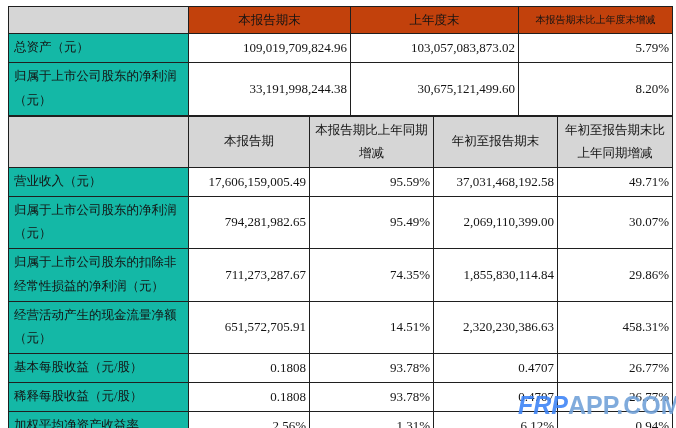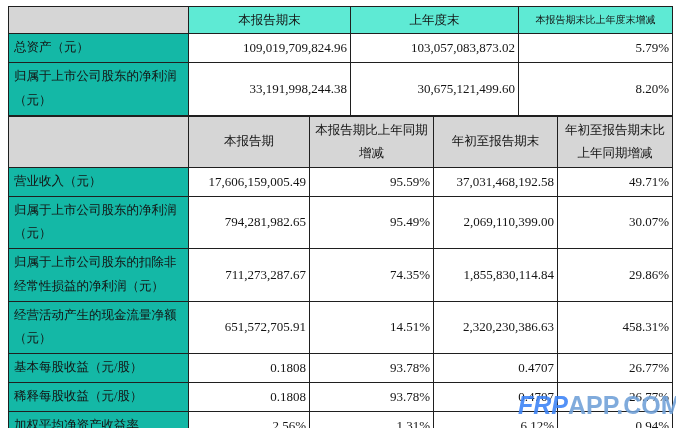--- a/index.html
+++ b/index.html
@@ -16,21 +16,21 @@
     padding:0;
   }
   
   .lbl{
     background:#14b8a6;text-align:left;
     padding:2px 4px 2px 5px;line-height:1.9;font-size:12.5px;
   }
   
   .num{text-align:right;padding-right:3px;background:#ffffff;}
   
-  .hd1{background:#5eead4;text-align:center;font-size:12.5px;line-height:1.6;padding:2px 4px;}
+  .hd1{background:#c2410c;text-align:center;font-size:12.5px;line-height:1.6;padding:2px 4px;}
   .hd1s{font-size:10px;}
   
   .hd2{background:#d6d6d6;text-align:center;font-size:12.5px;line-height:1.85;padding:2px 5px;}
   .grayblank{background:#d6d6d6;}
   
   .wm{
     position:absolute;left:518px;top:393px;
     font-family:"Liberation Sans","DejaVu Sans",sans-serif;
     font-weight:bold;font-size:25px;line-height:1;letter-spacing:0;
     opacity:0.88;white-space:nowrap;pointer-events:none;

